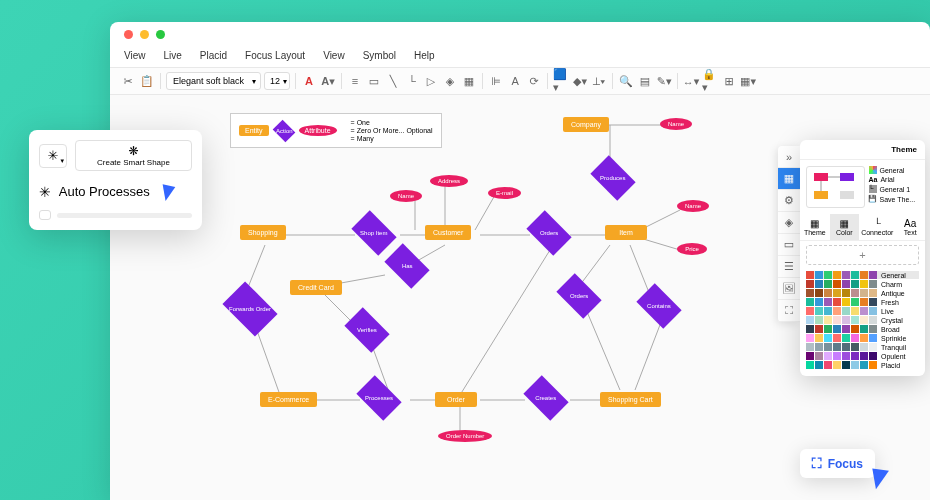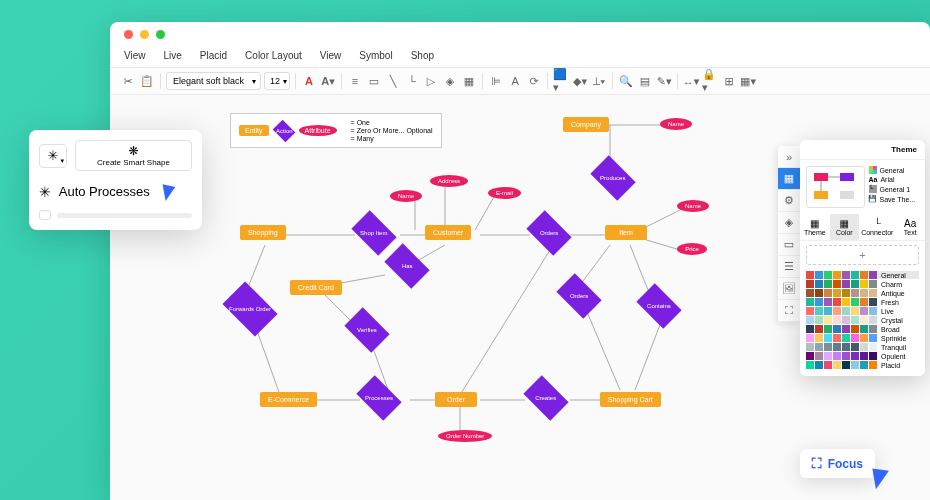--- a/index.html
+++ b/index.html
@@ -81,24 +81,24 @@
   <div class="title-bar">
     <div class="traffic-dot dot-red"></div>
     <div class="traffic-dot dot-yellow"></div>
     <div class="traffic-dot dot-green"></div>
   </div>
 
   <div class="menu-bar">
     <span class="menu-item">View</span>
     <span class="menu-item">Live</span>
     <span class="menu-item">Placid</span>
-    <span class="menu-item">Color Layout</span>
+    <span class="menu-item">Focus Layout</span>
     <span class="menu-item">View</span>
     <span class="menu-item">Symbol</span>
-    <span class="menu-item">Shop</span>
+    <span class="menu-item">Help</span>
   </div>
 
   <div class="toolbar">
     <div class="tb-icon">✂</div>
     <div class="tb-icon">📋</div>
     <div class="tb-sep"></div>
     <div class="font-select">Elegant soft black</div>
     <div class="font-size">12</div>
     <div class="tb-sep"></div>
     <div class="tb-icon" style="color:#d33">

